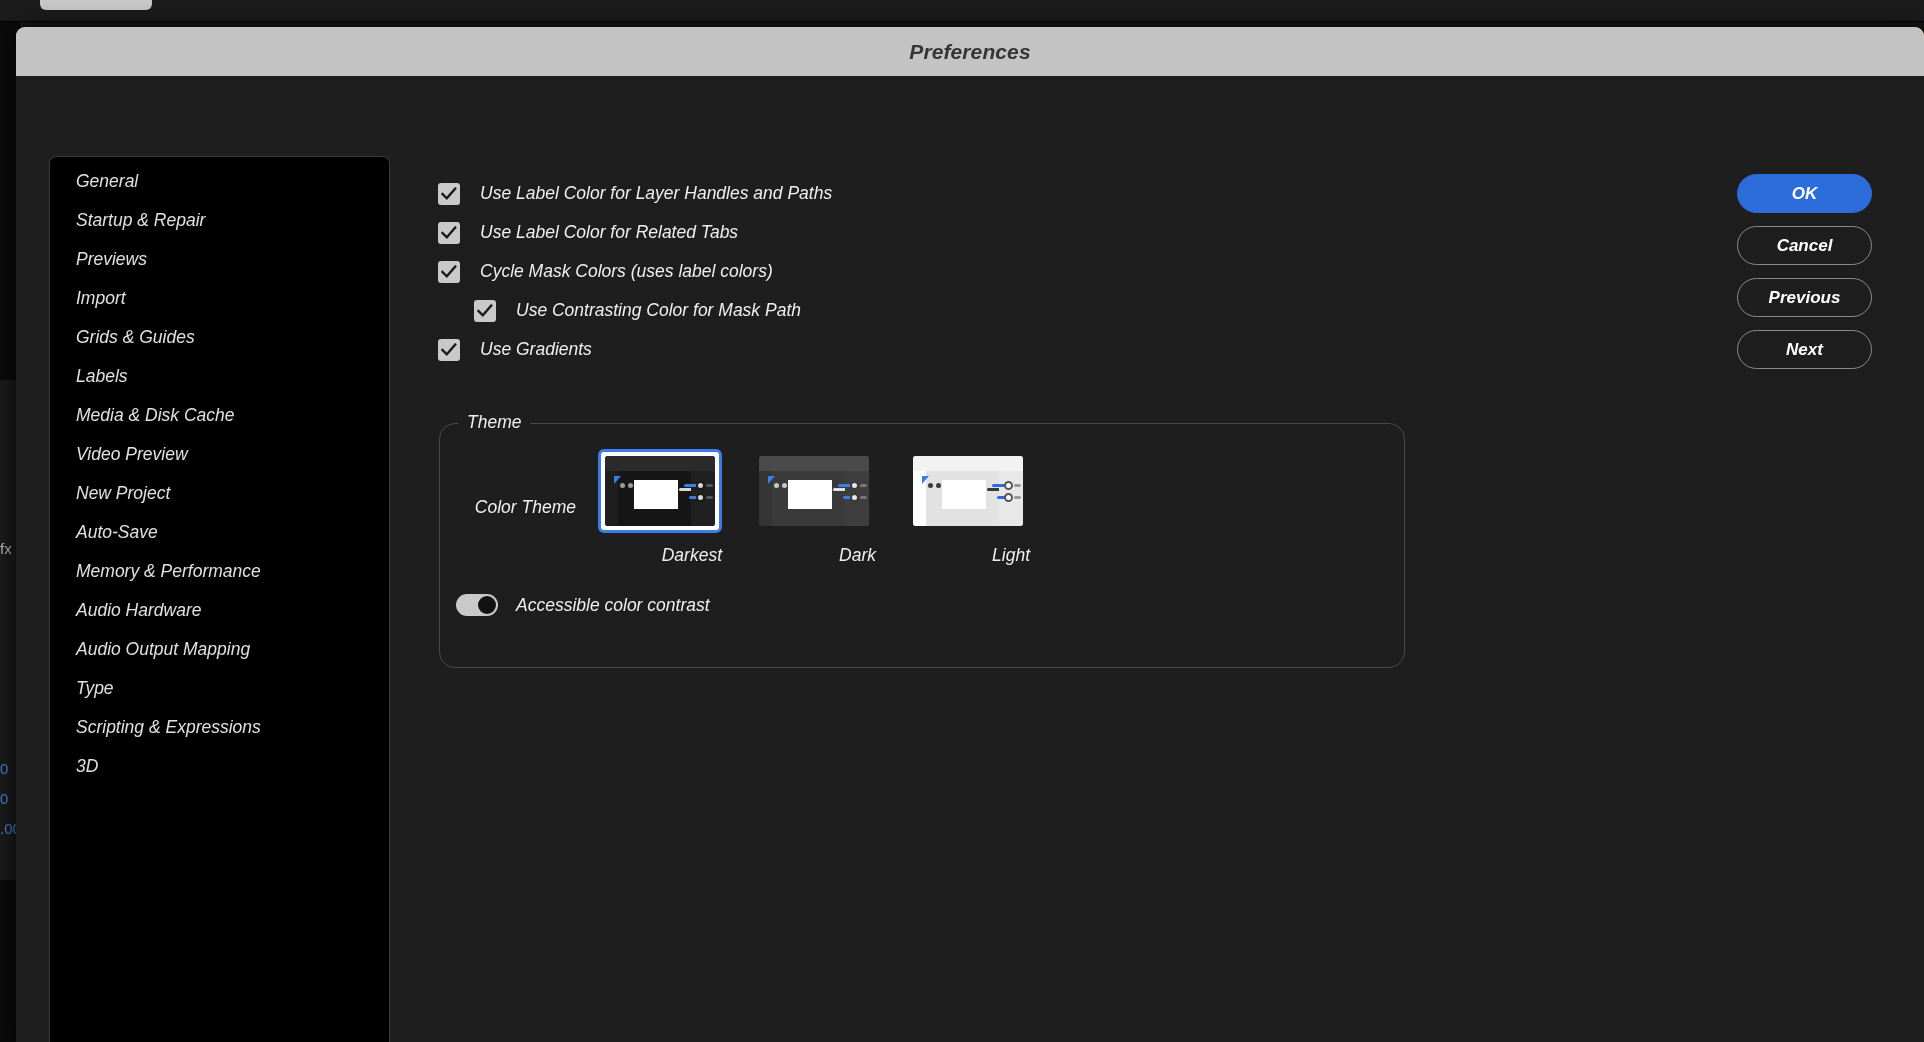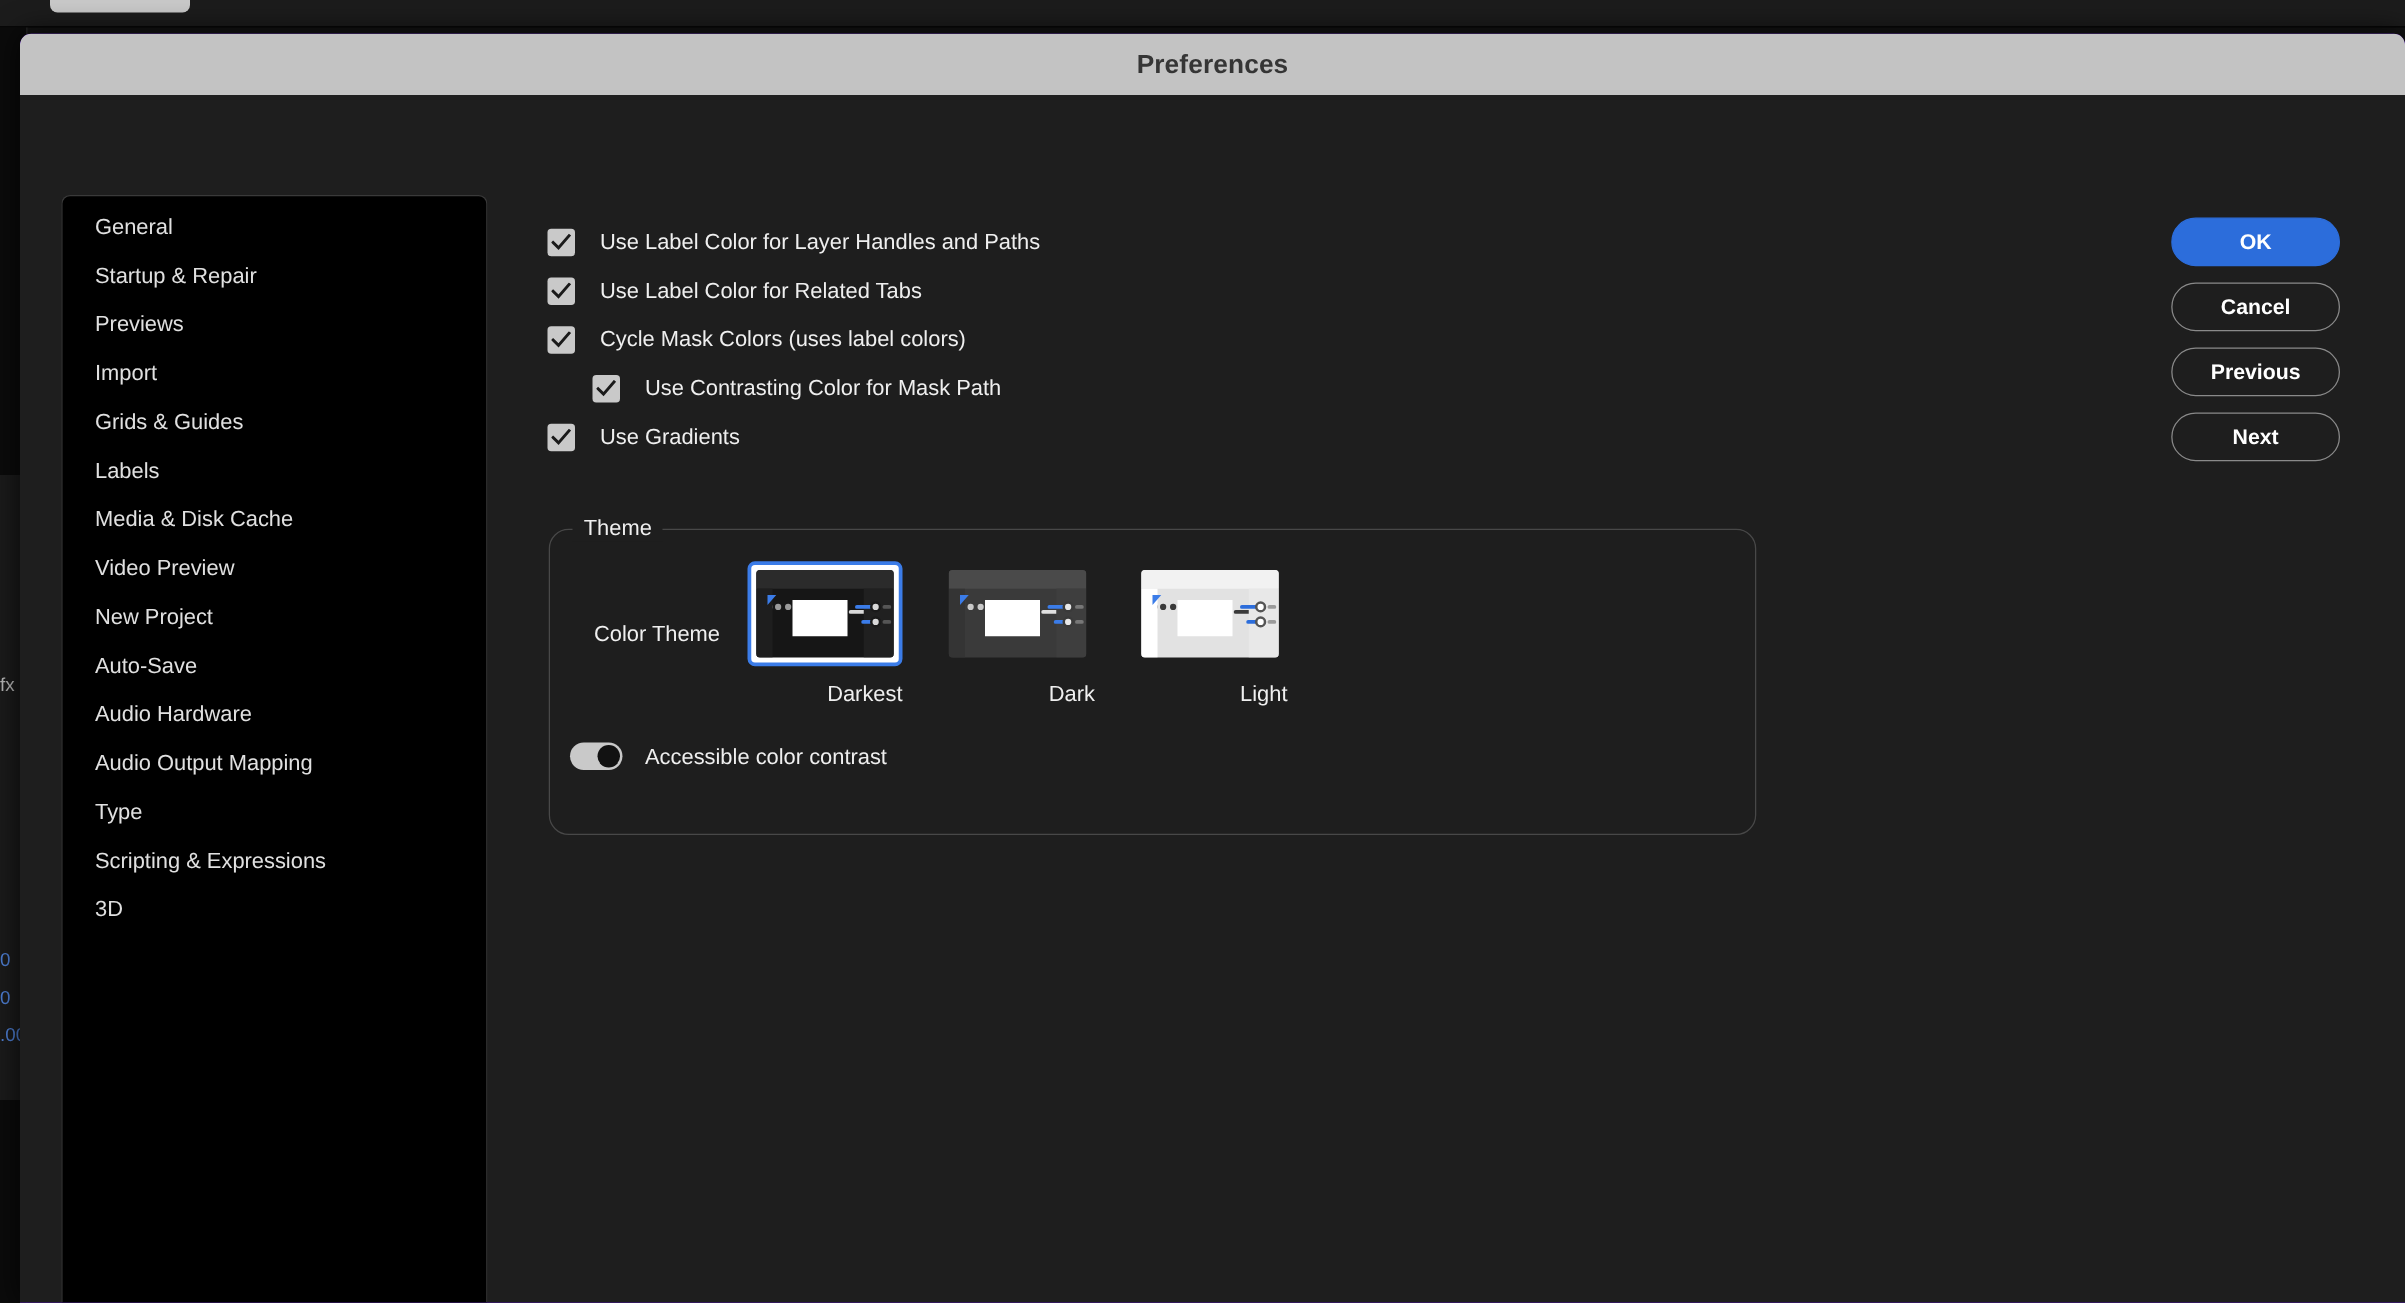--- a/index.html
+++ b/index.html
@@ -55,24 +55,25 @@
   }
   .bg-text-blue { color: #4e7fd4; }
 
   
   #prefs-dialog {
     position: absolute;
     left: 16px;
     top: 27px;
     width: 1908px;
     height: 1015px;
-    background: #6d28d9;
+    background: #eab308;
     border-radius: 9px 9px 0 0;
     overflow: hidden;
     box-shadow: 0 0 24px rgba(0,0,0,0.75);
+    font-style: italic;
   }
   #dialog-titlebar {
     position: relative;
     height: 49px;
     background: #c3c3c3;
     border-radius: 8px 8px 0 0;
     display: flex;
     align-items: center;
     justify-content: center;
   }
@@ -315,20 +316,21 @@
         <div class="cat-item"><span>General</span></div>
         <div class="cat-item"><span>Startup &amp; Repair</span></div>
         <div class="cat-item"><span>Previews</span></div>
         <div class="cat-item"><span>Import</span></div>
         <div class="cat-item"><span>Grids &amp; Guides</span></div>
         <div class="cat-item"><span>Labels</span></div>
         <div class="cat-item"><span>Media &amp; Disk Cache</span></div>
         <div class="cat-item"><span>Video Preview</span></div>
         <div class="cat-item"><span>New Project</span></div>
         <div class="cat-item"><span>Auto-Save</span></div>
+        <div class="cat-item"><span>Memory &amp; Performance</span></div>
         <div class="cat-item"><span>Audio Hardware</span></div>
         <div class="cat-item"><span>Audio Output Mapping</span></div>
         <div class="cat-item"><span>Type</span></div>
         <div class="cat-item"><span>Scripting &amp; Expressions</span></div>
         <div class="cat-item"><span>3D</span></div>
       </div>
 
     <div id="checkbox-group">
         <div class="cb-row">
           <div class="cb-box">

